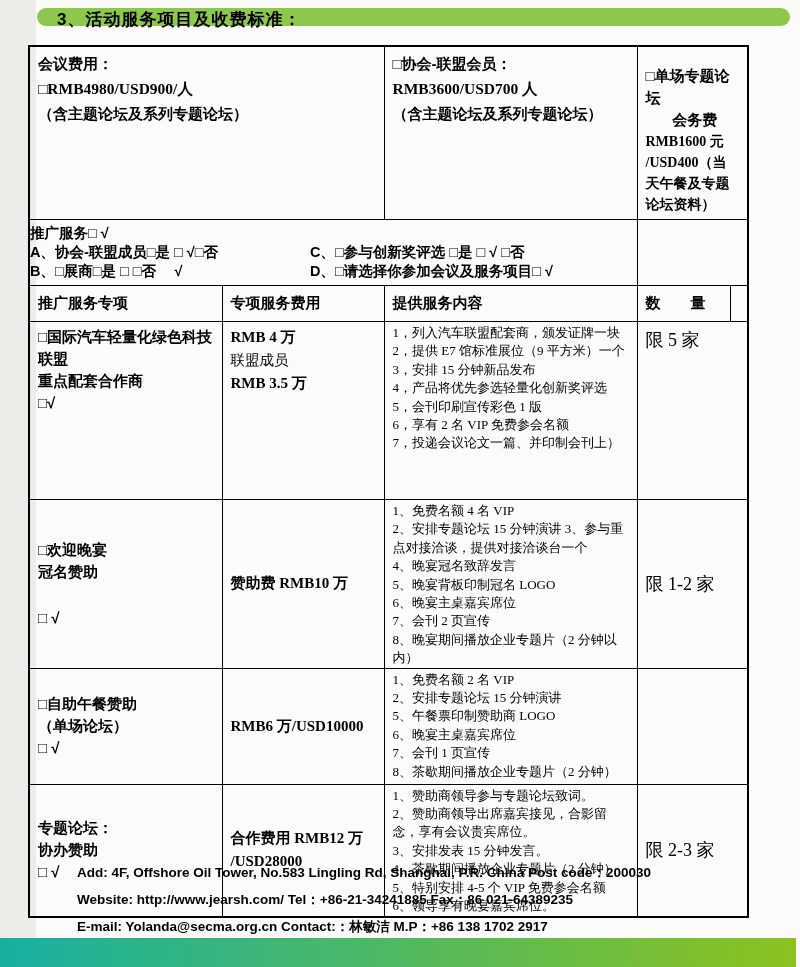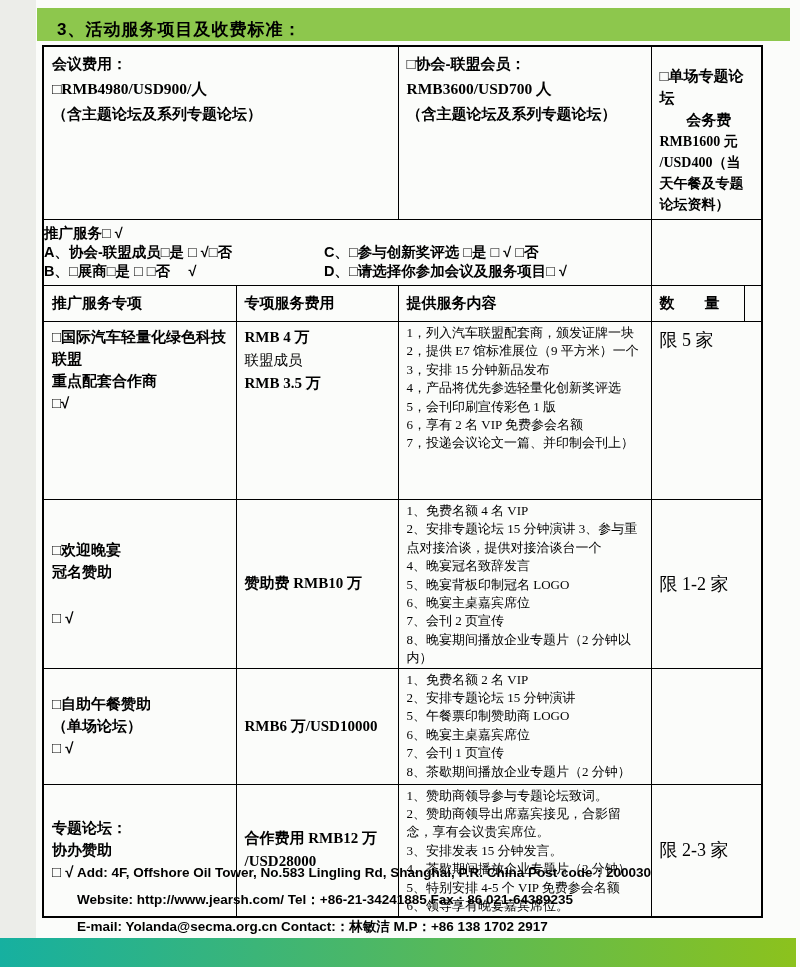--- a/index.html
+++ b/index.html
@@ -1,25 +1,25 @@
 <!DOCTYPE html>
 <html lang="zh"><head>
 <meta charset="utf-8">
 <style>
   html,body{margin:0;padding:0;}
   body{width:800px;height:967px;overflow:hidden;background:#fbfcfa;color:#000;
        font-family:"Liberation Sans","DejaVu Sans",sans-serif;}
   .sheet{position:relative;width:800px;height:967px;}
   .left-strip{position:absolute;left:0;top:0;width:36px;height:938px;background:#ecede9;}
 
-  .banner{position:absolute;left:37px;top:8px;width:753px;height:33px;background:#8dc74d;
-          display:flex;align-items:flex-end;}
+  .banner{position:absolute;left:37px;top:8px;width:753px;height:18px;background:#8dc74d;
+          display:flex;align-items:flex-start;border-radius:10px;}
   .banner-title{font-weight:bold;font-size:17px;padding-left:20px;letter-spacing:1px;}
 
-  table.main{position:absolute;left:42px;top:45px;width:719px;border-collapse:collapse;
+  table.main{position:absolute;left:28px;top:45px;width:719px;border-collapse:collapse;
              table-layout:fixed;border:2.5px solid #000;}
   td,th{border:1.6px solid #000;padding:4px 8px;vertical-align:top;overflow:hidden;text-align:left;}
   tr.r1{height:131px} tr.r2{height:56px} tr.r3{height:36px}
   tr.r4{height:178px} tr.r5{height:166px} tr.r6{height:116px} tr.r7{height:122px}
 
   .line-hei{font-weight:bold;font-size:15px;line-height:25px;}
   .line-serif{font-family:"Liberation Serif","DejaVu Serif",serif;font-weight:bold;font-size:15.5px;line-height:25px;}
   .cellC{font-size:14px;padding-top:18px;}
   .cellC .line-hei{font-size:15px;line-height:22px;}
   .cellC .line-serif{font-size:14px;line-height:21px;}

